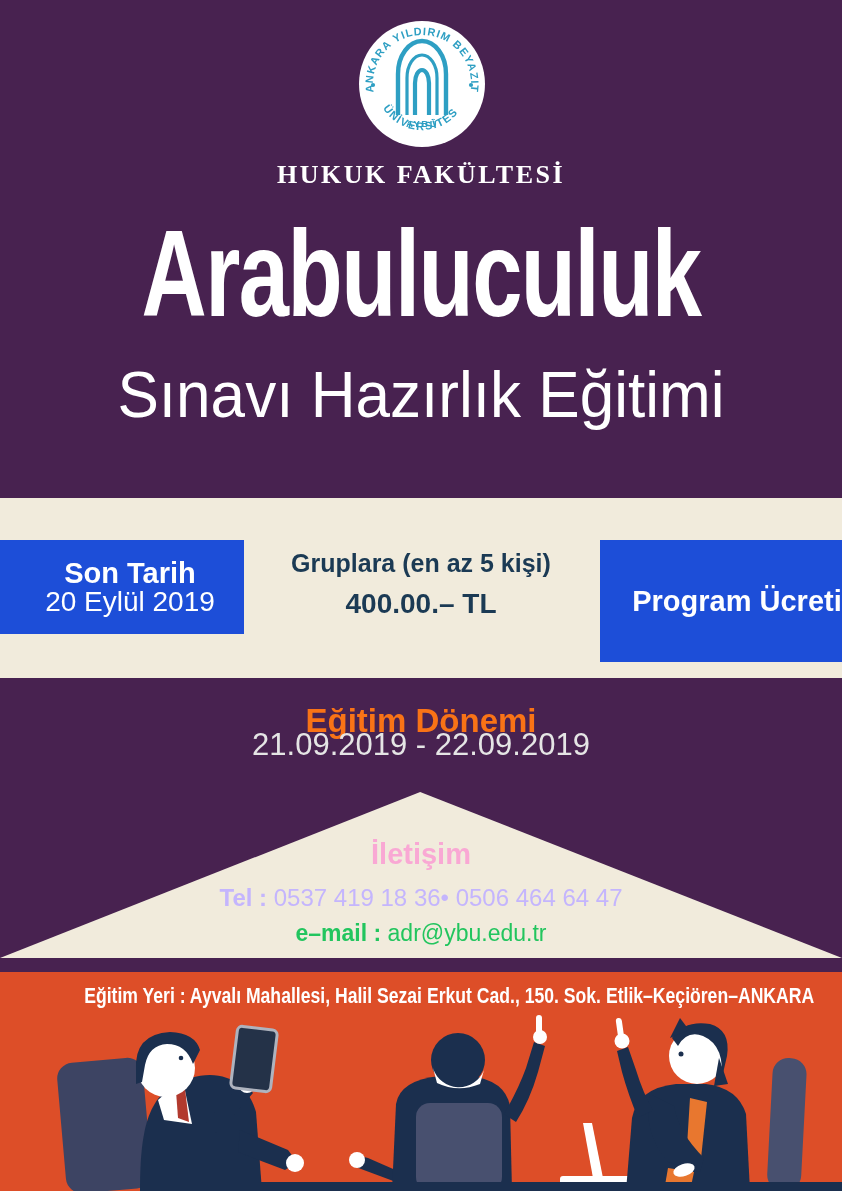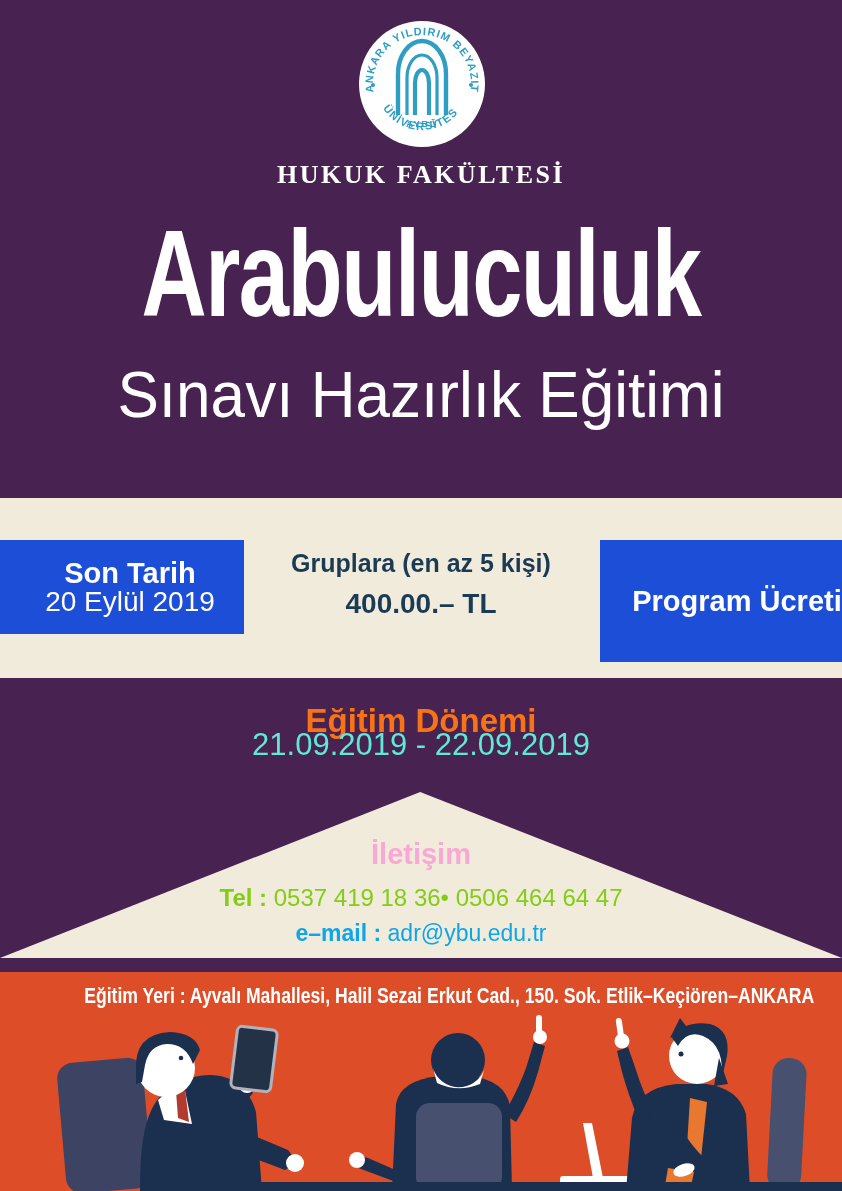--- a/index.html
+++ b/index.html
@@ -24,27 +24,27 @@
     justify-content:center;align-items:center;gap:0;padding-left:16px;}
   .box-left{top:540px;left:0;width:228px;height:94px;}
   .box-right{top:540px;left:600px;width:242px;height:122px;}
   .price-box .lbl{font-weight:bold;font-size:29px;line-height:1;}
   .price-box .val{font-weight:400;font-size:28px;line-height:1;}
   .group-lbl{top:549px;color:#1B3A54;font-weight:700;font-size:25px;}
   .group-val{top:588px;color:#1B3A54;font-weight:bold;font-size:28px;}
   
   .purple-band{top:678px;left:0;width:842px;height:294px;background:#482250;}
   .period-lbl{top:702px;color:#f97316;font-weight:bold;font-size:33px;}
-  .period-val{top:727px;color:#5eead4;font-weight:400;font-size:31px;}
+  .period-val{top:727px;color:#e5e5e5;font-weight:400;font-size:31px;}
   
   .triangle{top:792px;left:0;width:842px;height:166px;background:#F1EBDC;
     clip-path:polygon(49.9% 0,100% 100%,0 100%);}
   .contact-title{top:838px;color:#f9a8d4;font-weight:bold;font-size:29px;}
-  .contact-tel{top:884px;color:#84cc16;font-size:24px;}
-  .contact-mail{top:920px;color:#0ea5e9;font-size:23px;}
+  .contact-tel{top:884px;color:#c4b5fd;font-size:24px;}
+  .contact-mail{top:920px;color:#22c55e;font-size:23px;}
   .blbl{font-weight:bold;}
   
   .bottom-orange{top:972px;left:0;width:842px;height:219px;background:#DD4E28;}
   .location{top:983px;color:#fff;font-weight:bold;font-size:22px;z-index:3;
     transform:scaleX(.8);transform-origin:center;white-space:nowrap;}
   svg text{font-family:"Liberation Sans",sans-serif;}
 </style>
 </head>
 <body>
 

